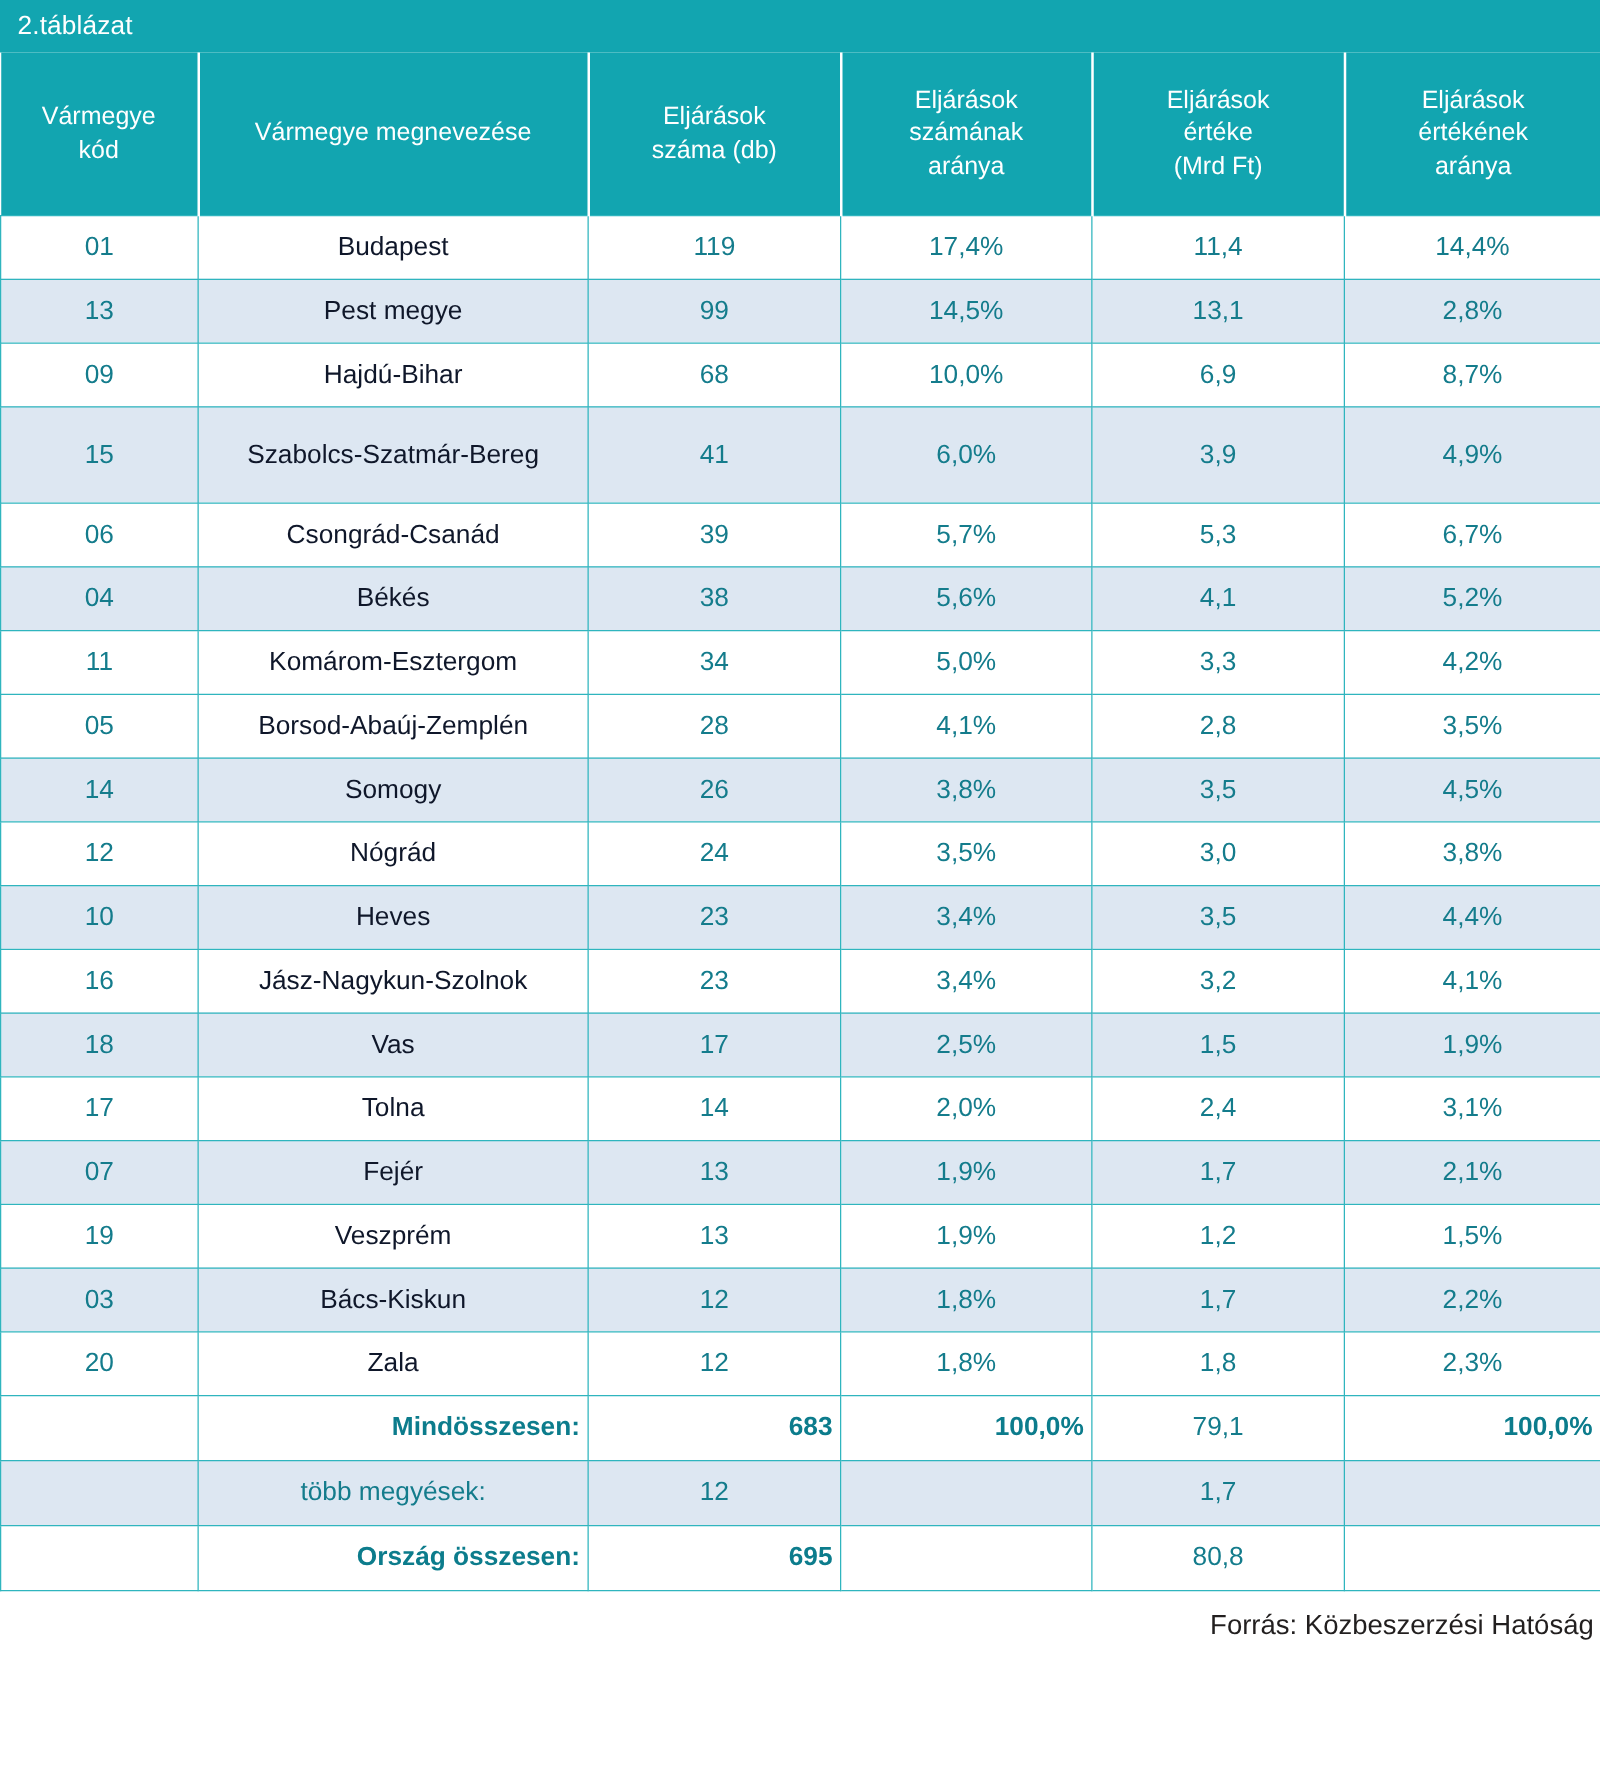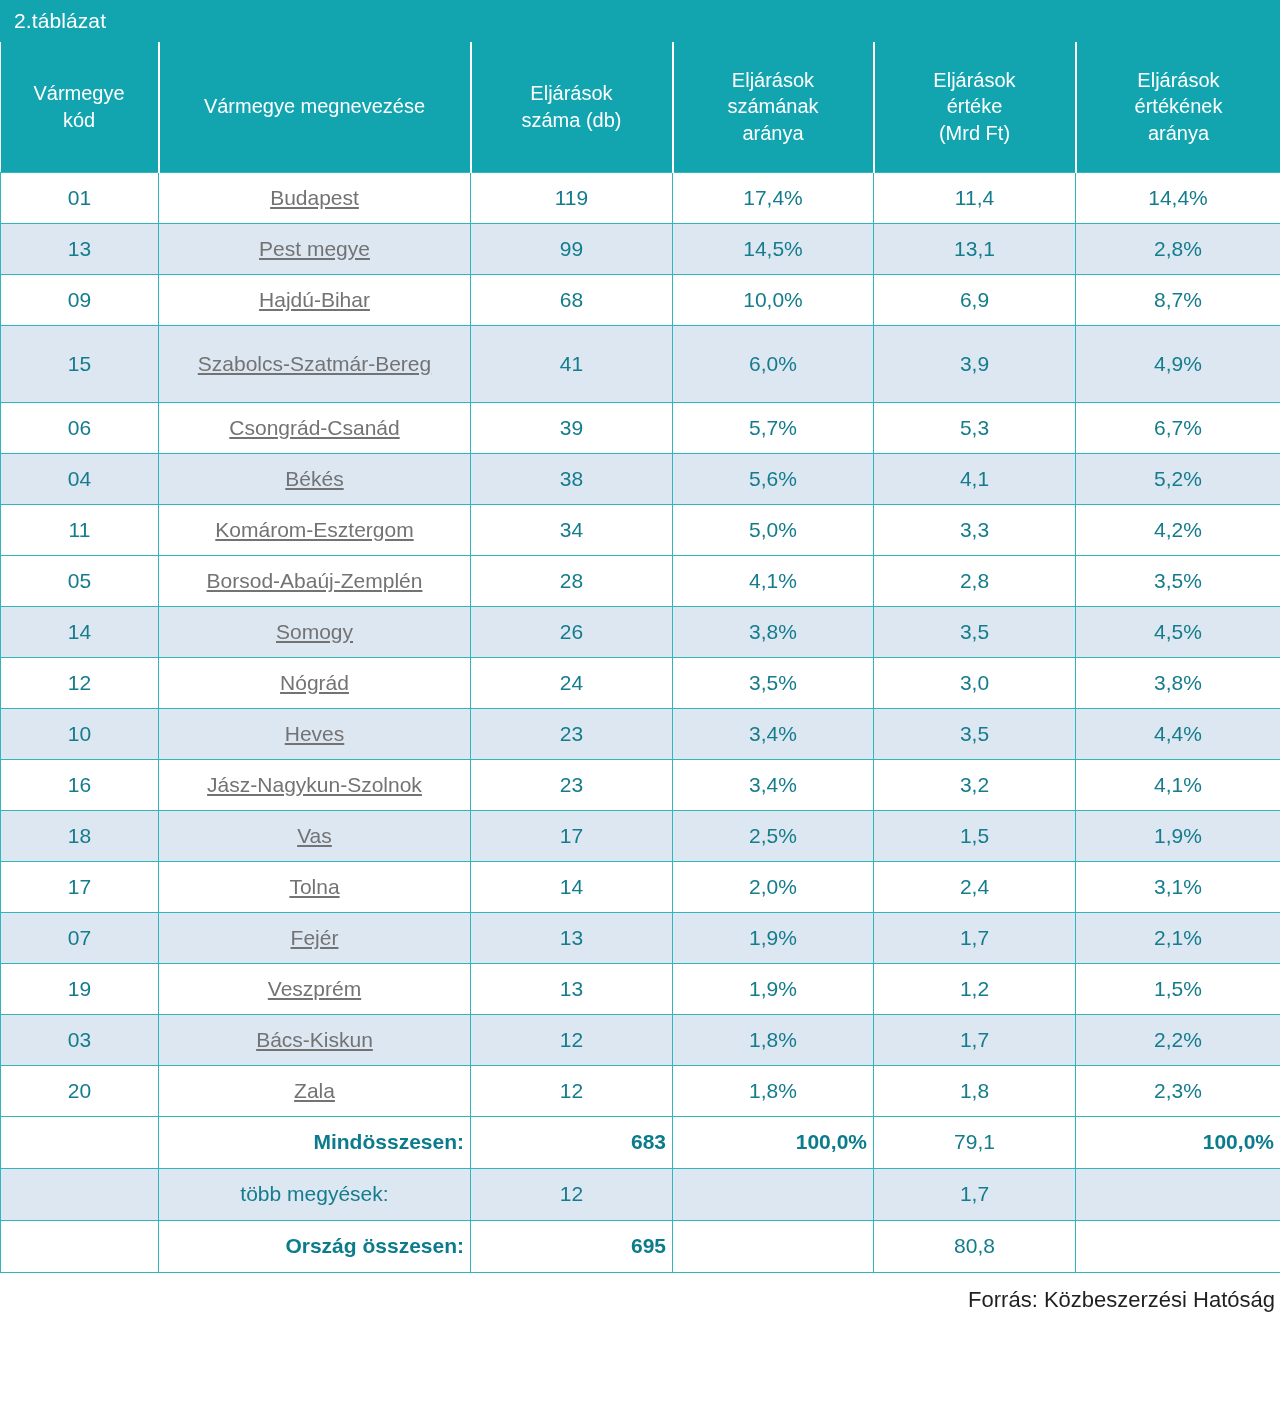--- a/index.html
+++ b/index.html
@@ -70,21 +70,21 @@
     border: 1px solid #2FB5BE;
     padding: 3px 6px;
     box-sizing: border-box;
     line-height: 1.22;
   }
   tbody tr.row-odd  td { background: #ffffff; }
   tbody tr.row-even td { background: #DDE7F2; }
 
   tbody tr.tall td { height: 77px; }
 
-  tbody td.name-cell { color: #737373; text-decoration: underline; }
+  tbody td.name-cell { color: #0f172a; }
 
   tbody td.bold { font-weight: bold; color: #0C7C8C; text-align: right; }
 
   tbody tr.summary td { height: 52px; }
 
   .source-note {
     text-align: right;
     padding-right: 5px;
     padding-top: 14px;
     font-size: 22px;

